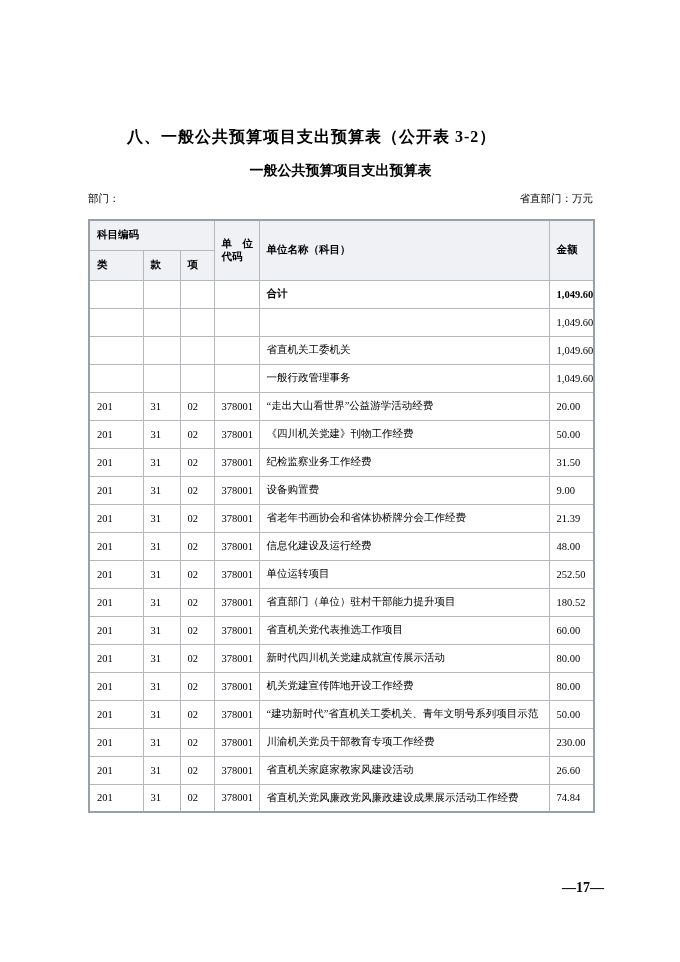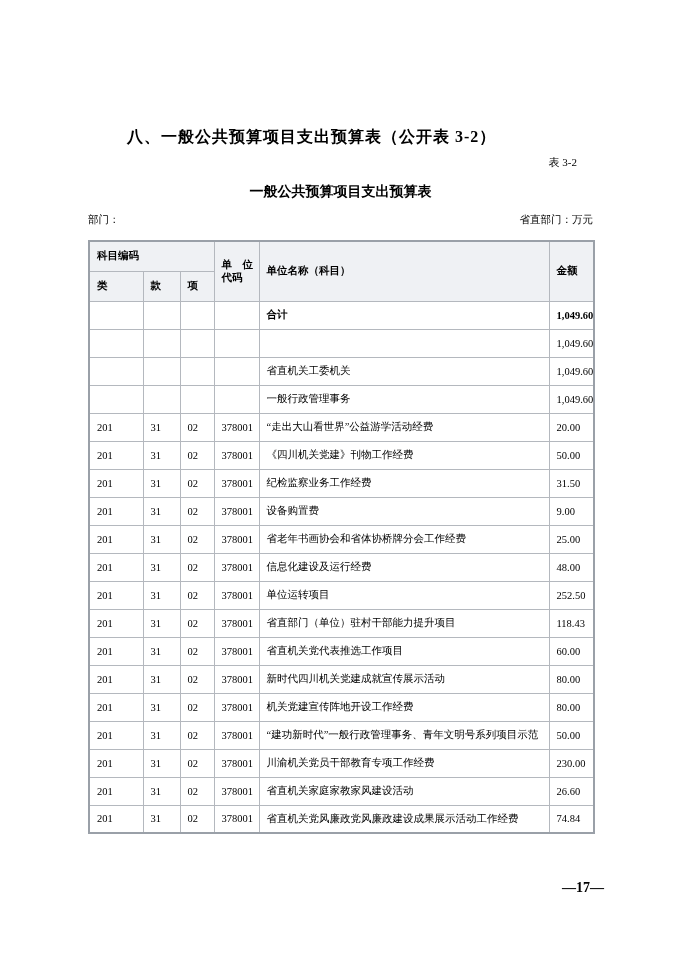--- a/index.html
+++ b/index.html
@@ -92,21 +92,20 @@
   }
 </style>
 </head>
 <body>
 
 <div class="page">
   <div class="content">
 
     <h1 class="section-title">八、一般公共预算项目支出预算表（公开表 3-2）</h1>
 
-    <div class="table-ref-label">表 3-2</div>
 
     <h2 class="table-title">一般公共预算项目支出预算表</h2>
 
     <div class="meta-row">
       <span>部门：</span>
       <span>省直部门：万元</span>
     </div>
 
     <table class="budget">
       <colgroup>
@@ -197,21 +196,21 @@
             <td>378001</td>
             <td>设备购置费</td>
             <td>9.00</td>
           </tr>
           <tr>
             <td>201</td>
             <td>31</td>
             <td>02</td>
             <td>378001</td>
             <td>省老年书画协会和省体协桥牌分会工作经费</td>
-            <td>25.00</td>
+            <td>21.39</td>
           </tr>
           <tr>
             <td>201</td>
             <td>31</td>
             <td>02</td>
             <td>378001</td>
             <td>信息化建设及运行经费</td>
             <td>48.00</td>
           </tr>
           <tr>
@@ -221,21 +220,21 @@
             <td>378001</td>
             <td>单位运转项目</td>
             <td>252.50</td>
           </tr>
           <tr>
             <td>201</td>
             <td>31</td>
             <td>02</td>
             <td>378001</td>
             <td>省直部门（单位）驻村干部能力提升项目</td>
-            <td>118.43</td>
+            <td>180.52</td>
           </tr>
           <tr>
             <td>201</td>
             <td>31</td>
             <td>02</td>
             <td>378001</td>
             <td>省直机关党代表推选工作项目</td>
             <td>60.00</td>
           </tr>
           <tr>
@@ -252,21 +251,21 @@
             <td>02</td>
             <td>378001</td>
             <td>机关党建宣传阵地开设工作经费</td>
             <td>80.00</td>
           </tr>
           <tr>
             <td>201</td>
             <td>31</td>
             <td>02</td>
             <td>378001</td>
-            <td>“建功新时代”一般行政管理事务、青年文明号系列项目示范</td>
+            <td>“建功新时代”省直机关工委机关、青年文明号系列项目示范</td>
             <td>50.00</td>
           </tr>
           <tr>
             <td>201</td>
             <td>31</td>
             <td>02</td>
             <td>378001</td>
             <td>川渝机关党员干部教育专项工作经费</td>
             <td>230.00</td>
           </tr>

